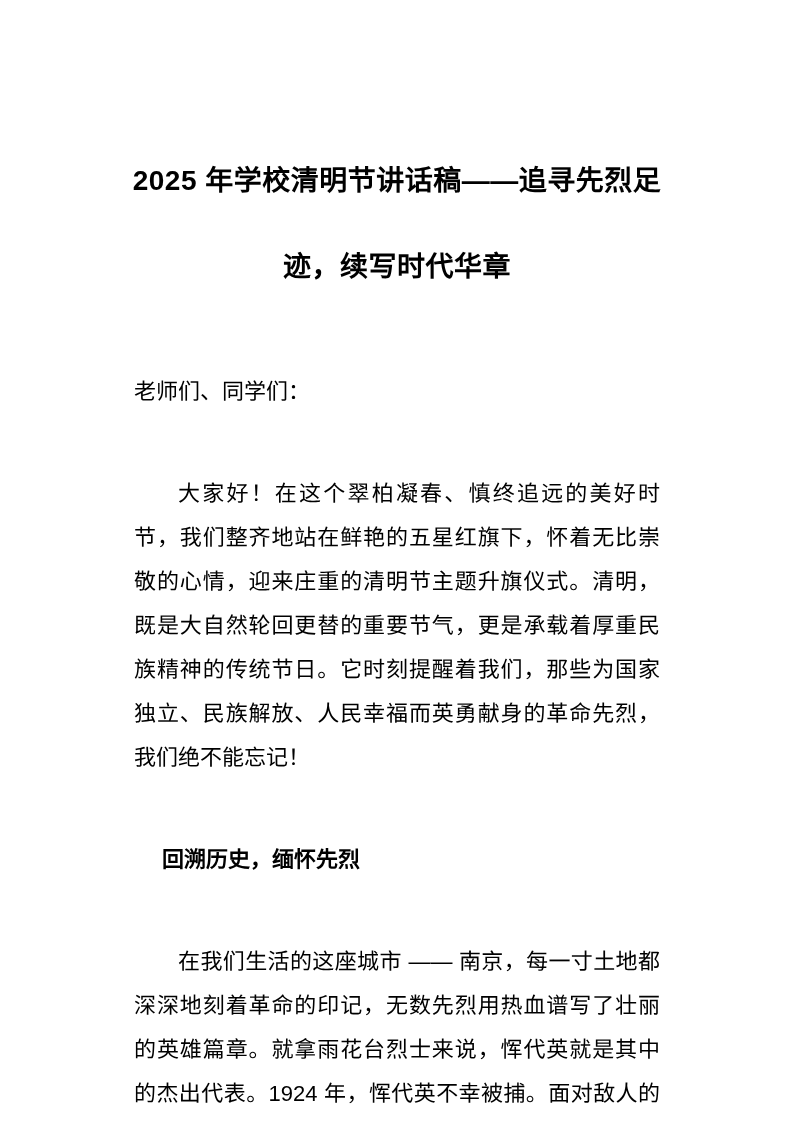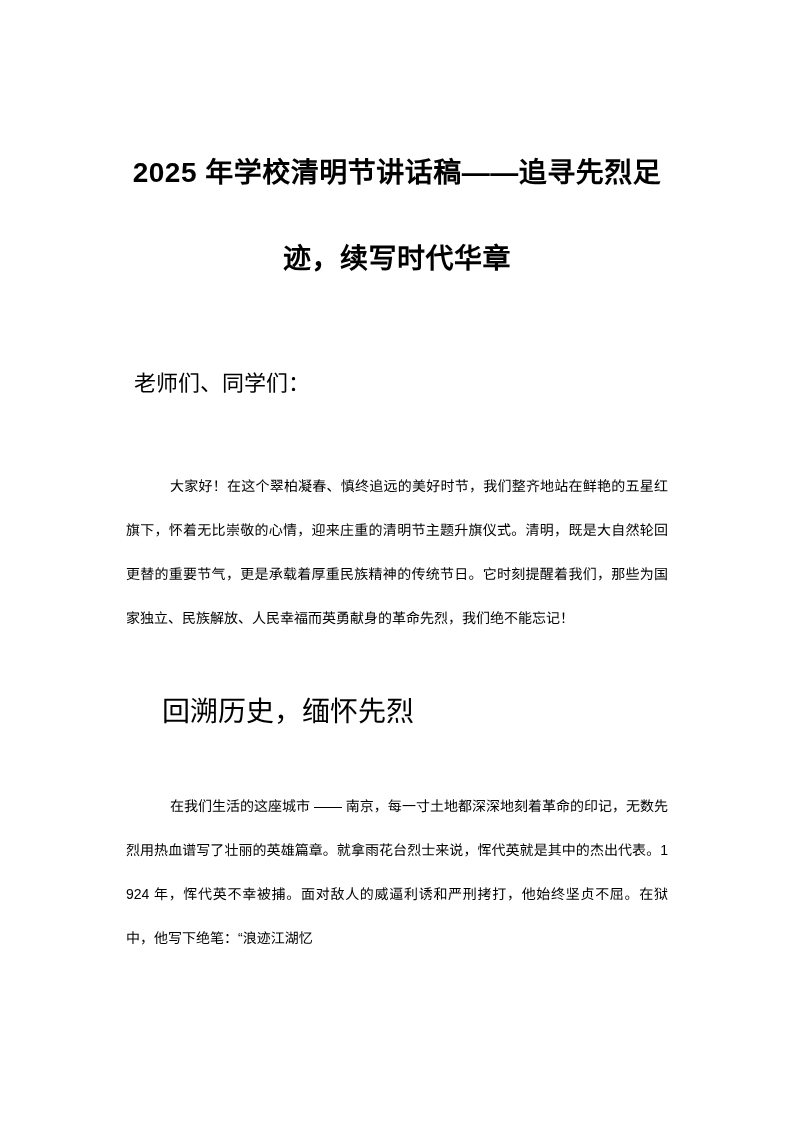--- a/index.html
+++ b/index.html
@@ -29,52 +29,52 @@
   }
 
   
   .doc-title {
     font-size: 28px;
     font-weight: bold;
     line-height: 86px;
     text-align: center;
     letter-spacing: 0.5px;
     color: #000000;
-    margin: 4px;
+    margin: 12px;
     padding-top: 126px;
     white-space: normal;
     word-break: break-all;
   }
 
   
   .salutation {
     font-size: 22px;
     line-height: 44px;
     margin: 16px;
     padding-top: 44px;
     text-align: justify;
     text-justify: inter-ideograph;
     word-break: break-all;
   }
 
   .para {
-    font-size: 14px;
+    font-size: 22px;
     line-height: 44px;
-    margin: 8px;
+    margin: 16px;
     padding-top: 42px;
     text-indent: 44px;
     text-align: justify;
     text-justify: inter-ideograph;
     word-break: break-all;
   }
 
   .section-heading {
-    font-size: 28px;
+    font-size: 22px;
     line-height: 44px;
-    font-weight: normal;
+    font-weight: bold;
     margin: 0;
     padding-top: 42px;
     text-indent: 44px;
     word-break: break-all;
   }
 
   .para.tight {
     padding-top: 42px;
   }
 </style>

